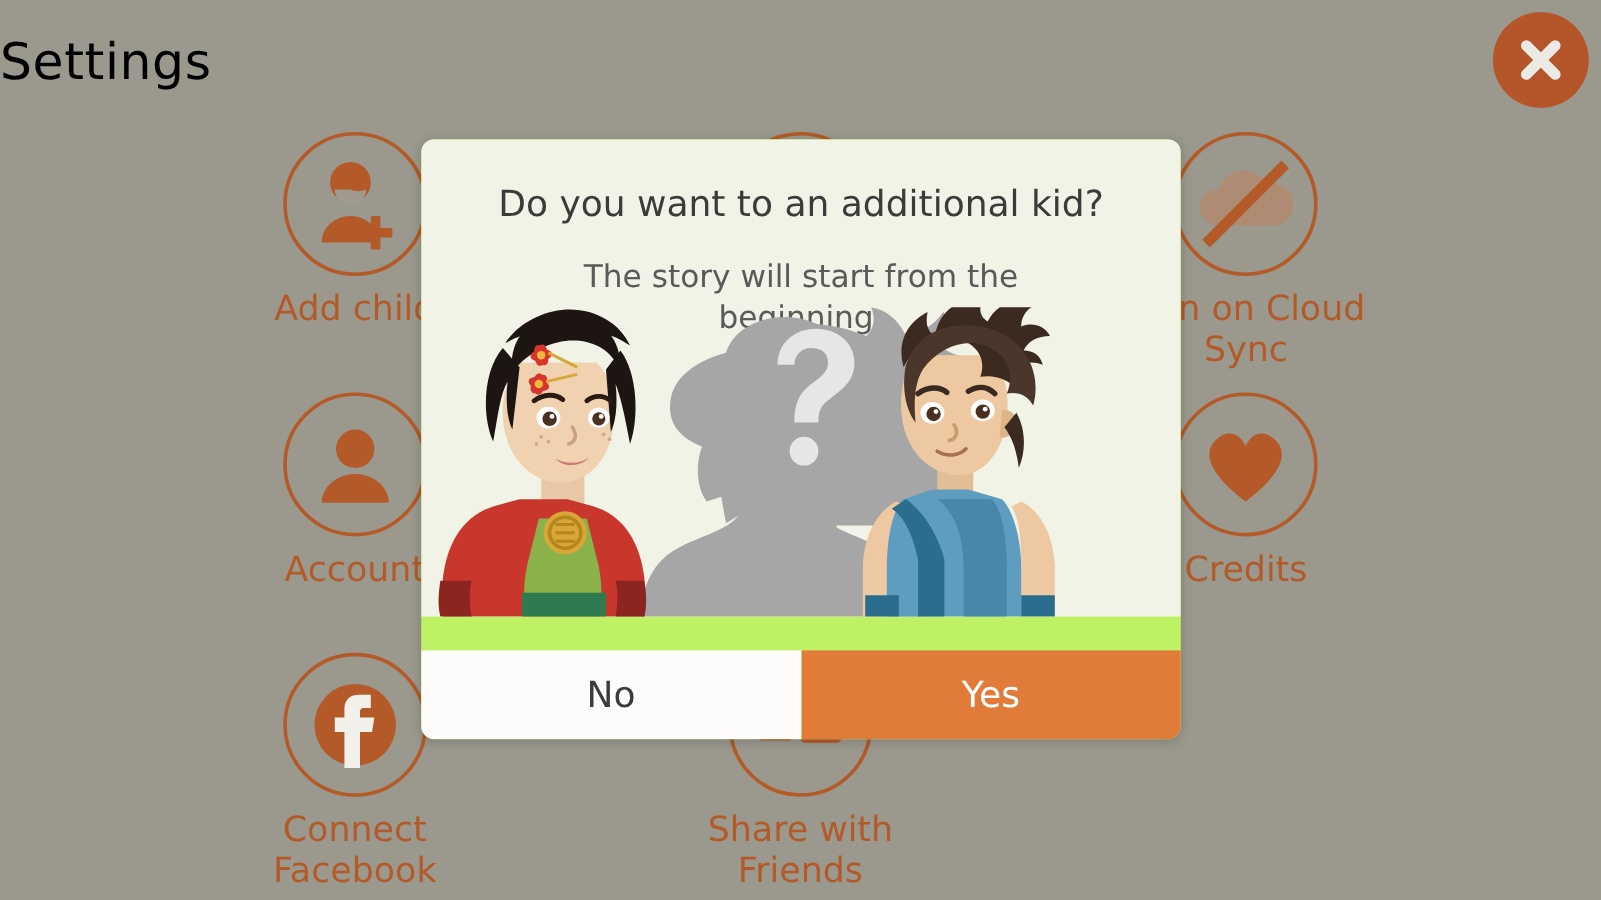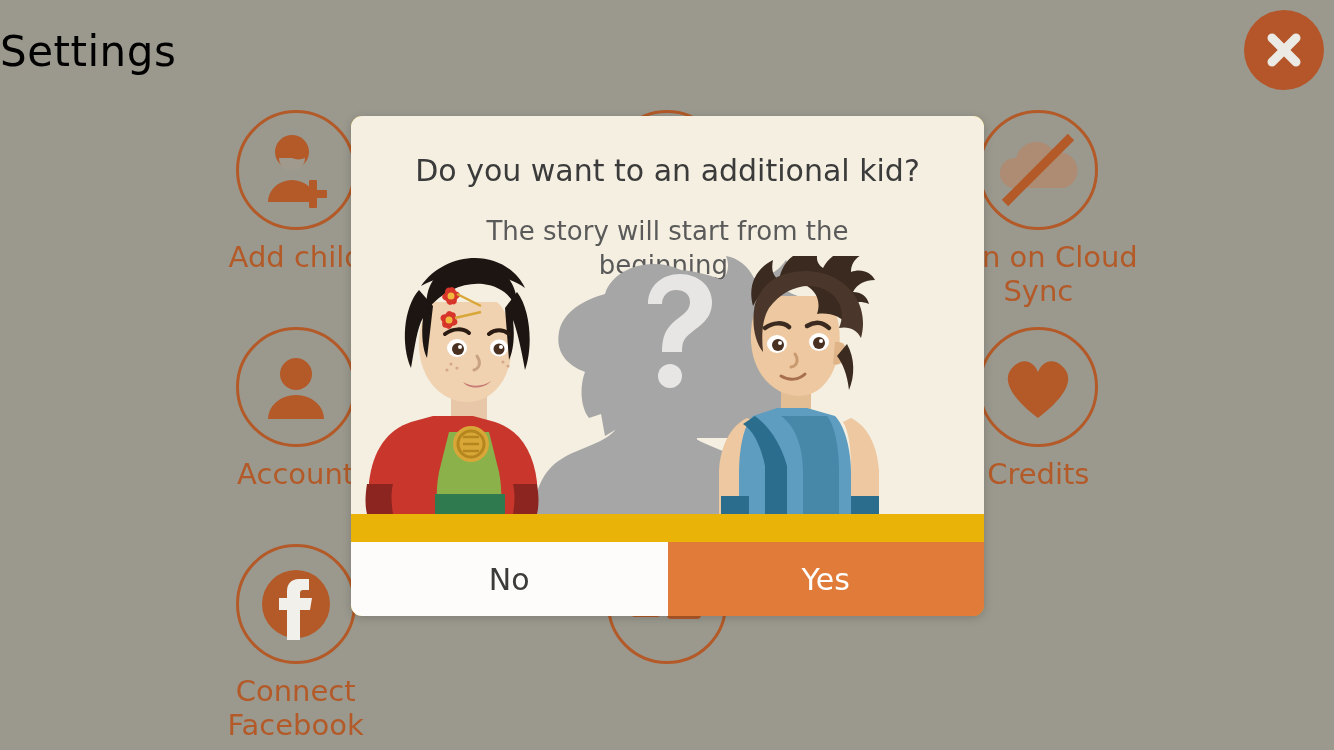--- a/index.html
+++ b/index.html
@@ -96,21 +96,21 @@
   #modal-overlay {
     position: absolute;
     inset: 0;
   }
   #dialog {
     position: absolute;
     left: 351px;
     top: 116px;
     width: 633px;
     height: 500px;
-    background: #eab308;
+    background: #bef264;
     border-radius: 11px;
     box-shadow: 0 2px 10px rgba(0,0,0,0.18);
     overflow: hidden;
     display: flex;
     flex-direction: column;
   }
   #dialog-body {
     position: relative;
     flex: 1;
     overflow: hidden;
@@ -283,20 +283,21 @@
     </div>
 
     <div class="tile">
       <div class="tile-icon">
         <svg width="80" height="70" viewBox="0 0 80 70">
           <rect x="4" y="4" width="30" height="44" rx="4" fill="#b35a28"></rect>
           <rect x="40" y="10" width="34" height="40" rx="4" fill="#b35a28"></rect>
           <rect x="44" y="4" width="26" height="14" rx="4" fill="#b35a28"></rect>
         </svg>
       </div>
+      <div class="tile-label">Share with Friends</div>
     </div>
 
   </div>
 </div>
 
 <div id="modal-overlay">
 
   <div id="dialog">
 
     <div id="dialog-body">

